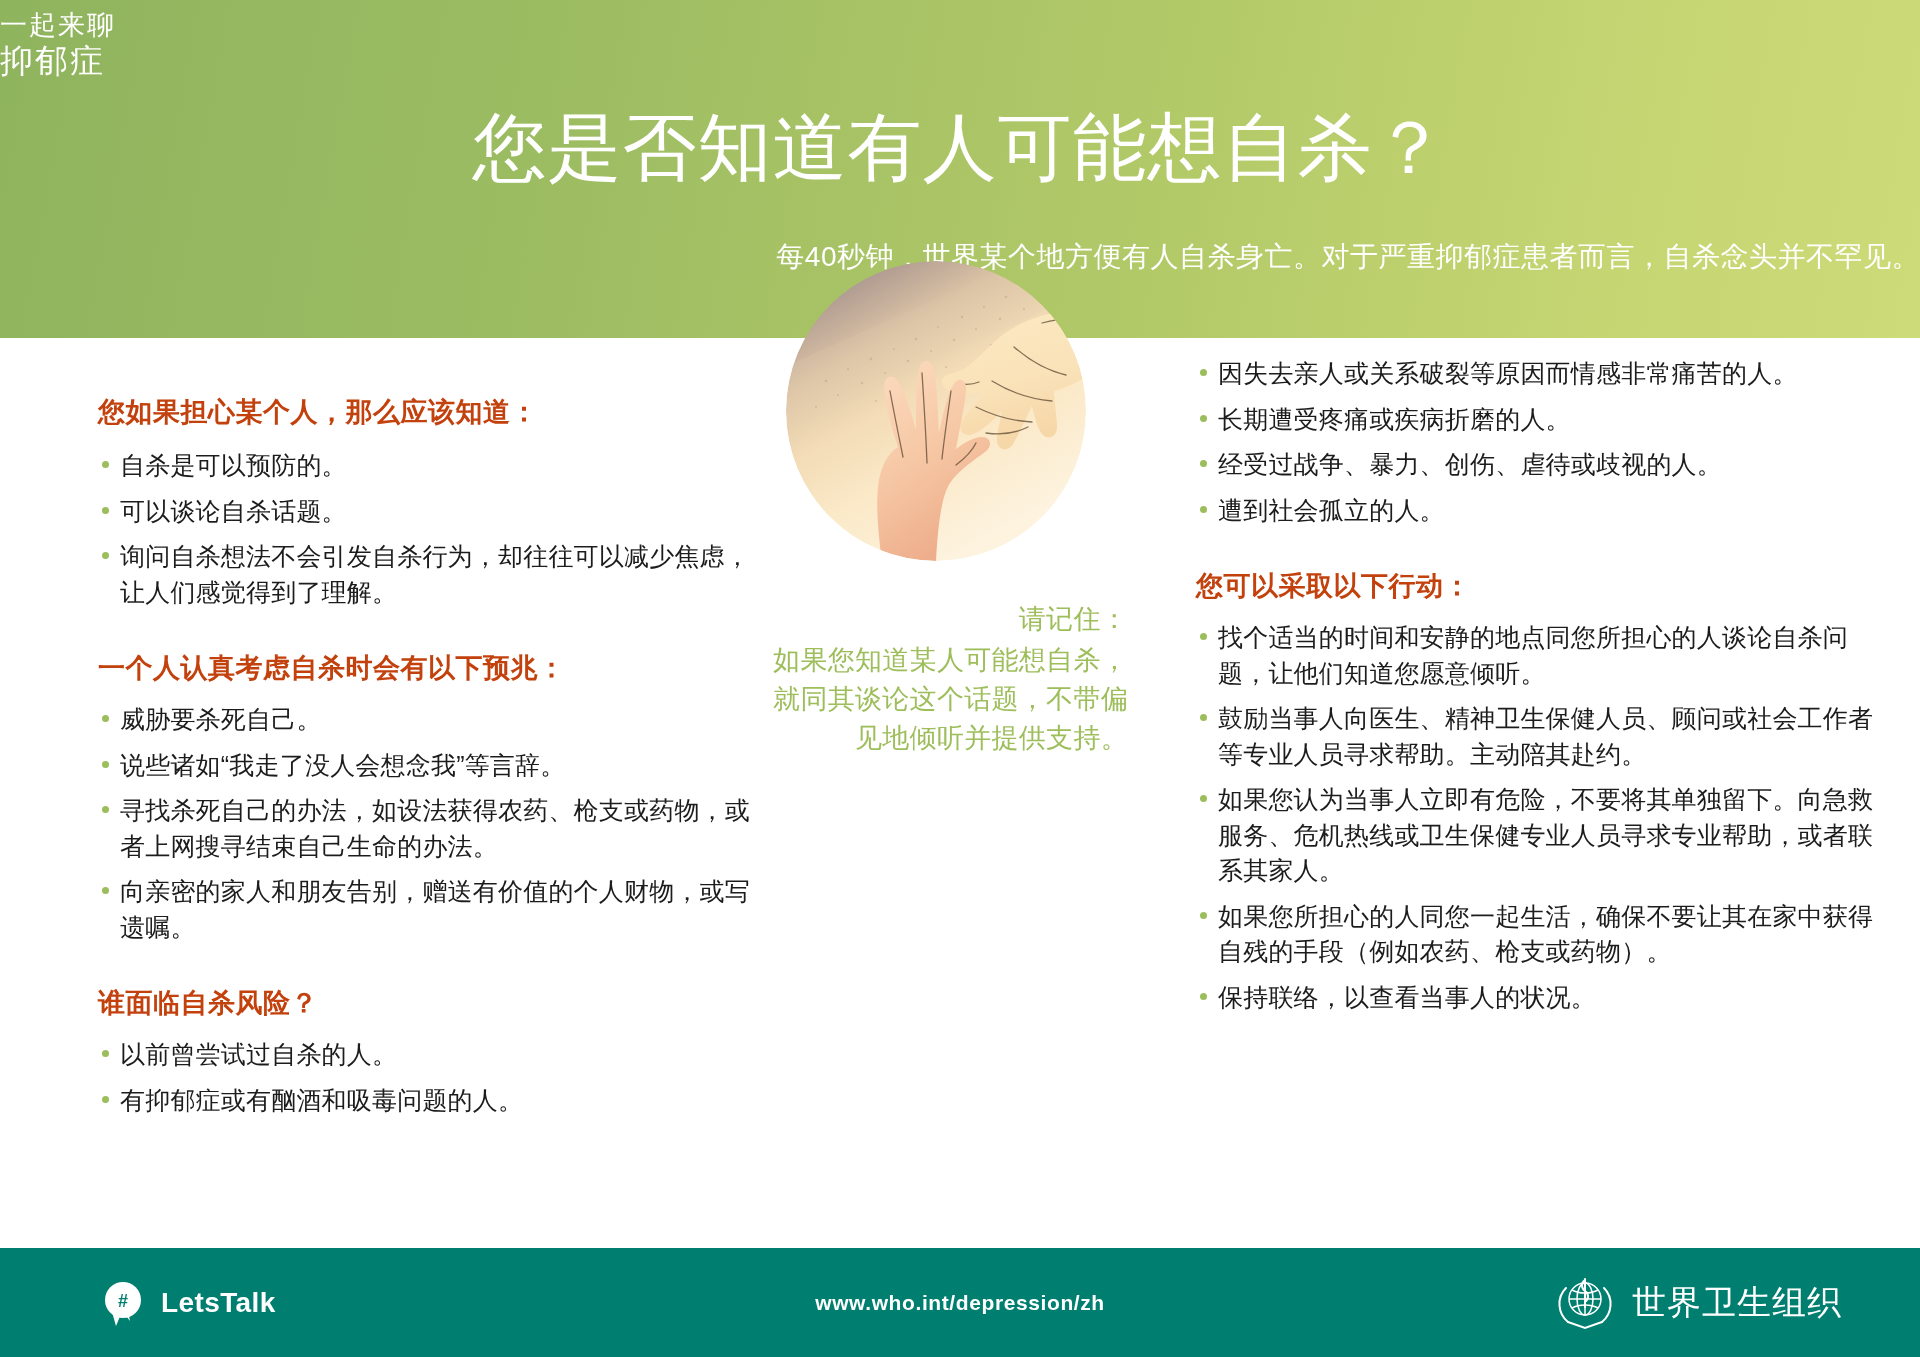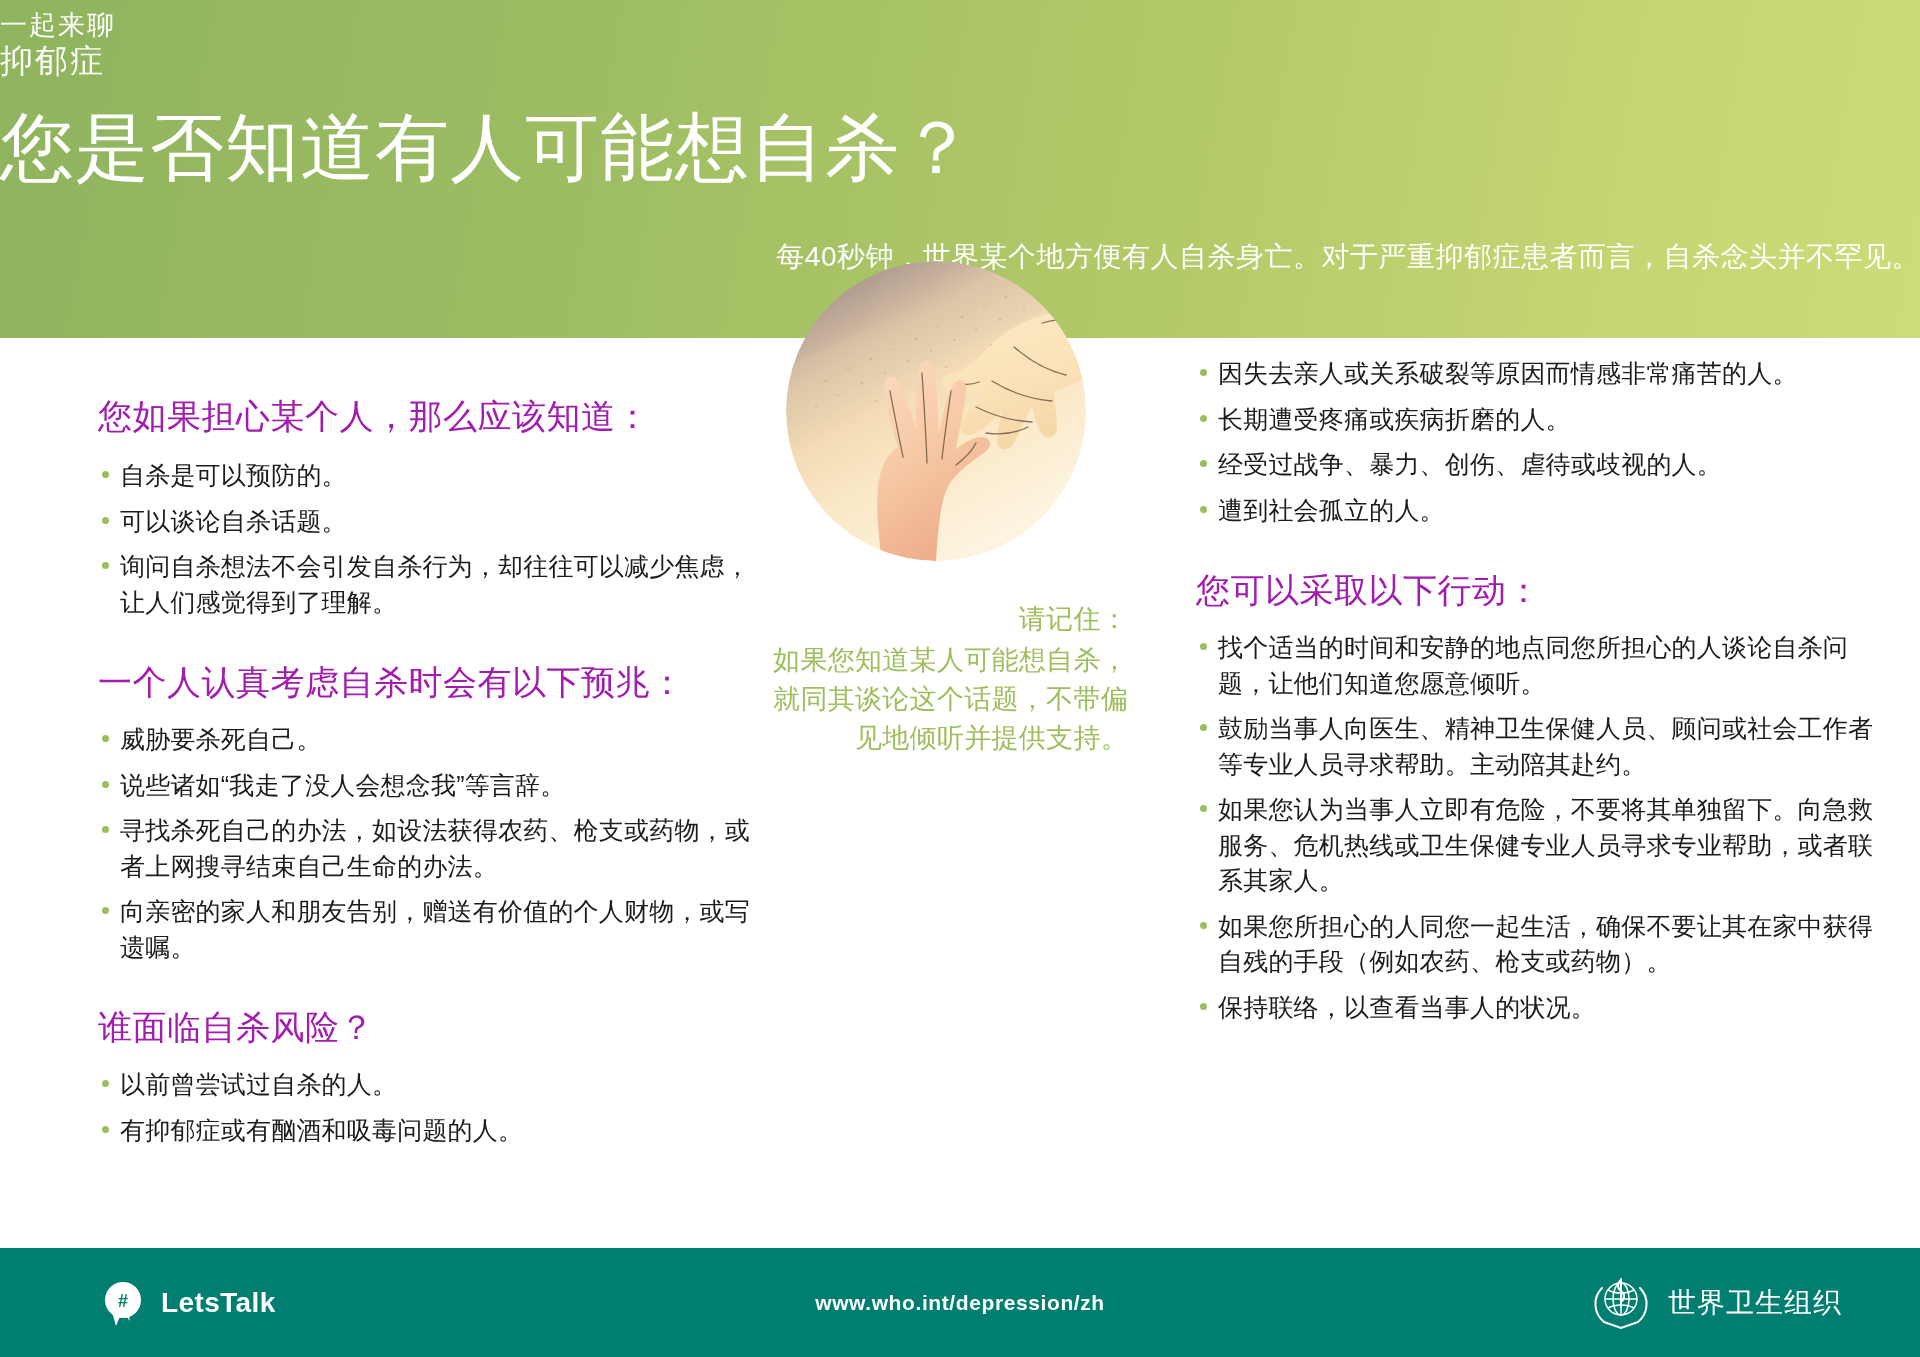--- a/index.html
+++ b/index.html
@@ -18,37 +18,37 @@
     color:#ffffff;
   }
   .brand {
     position:absolute; top:10px; left:0; width:1920px;
     line-height:1.18;
   }
   .brand .l1 { font-size:27px; letter-spacing:2px; color:#ffffff; font-weight:400; }
   .brand .l2 { font-size:33px; letter-spacing:2px; color:#ffffff; font-weight:400; }
 
   .main-title {
-    position:absolute; top:110px; left:0; width:1920px; text-align:left;
+    position:absolute; top:110px; left:0; width:1920px; text-align:center;
     font-size:74px; line-height:1.04; font-weight:400; letter-spacing:1px;
     color:#ffffff;
   }
   .subtitle {
     position:absolute; top:238px; left:0; width:1920px; text-align:right;
     font-size:28px; font-weight:400; letter-spacing:0.5px; color:#ffffff;
   }
 
   
   .content { position:absolute; left:0; top:338px; width:1920px; height:910px; background:#fff; }
 
   .col-left  { position:absolute; left:98px;  top:56px;  width:660px; }
   .col-right { position:absolute; left:1196px; top:18px; width:680px; }
 
   .sec-head {
-    color:#a21caf; font-size:34px; font-weight:400; letter-spacing:0.5px;
+    color:#c2410c; font-size:27px; font-weight:700; letter-spacing:0.5px;
     margin-bottom:16px; white-space:nowrap;
   }
   .col-left .sec-head.first { margin-bottom:18px; }
   .sec-block { margin-bottom:40px; }
   .sec-block:last-child { margin-bottom:0; }
 
   ul.blist { list-style:none; }
   ul.blist li {
     position:relative; padding-left:22px;
     font-size:25px; line-height:1.42; color:#1c1c1c;
@@ -85,21 +85,21 @@
   .lets-talk-label { font-size:28px; font-weight:bold; letter-spacing:0.4px; color:#fff; }
   .footer-url {
     position:absolute; left:0; top:50%; transform:translateY(-50%);
     width:1920px; text-align:center; font-size:21px; font-weight:bold;
     letter-spacing:0.6px; color:#ffffff;
   }
   .who-logo {
     position:absolute; right:78px; top:50%; transform:translateY(-50%);
     display:flex; align-items:center; gap:16px;
   }
-  .who-name { font-size:28px; color:#ffffff; letter-spacing:1px; }
+  .who-name { font-size:34px; color:#ffffff; letter-spacing:1px; }
 </style>
 </head>
 <body>
 
 <div class="header">
   <div class="brand">
     <div class="l1">一起来聊</div>
     <div class="l2">抑郁症</div>
   </div>
   <div class="main-title">您是否知道有人可能想自杀？</div>

